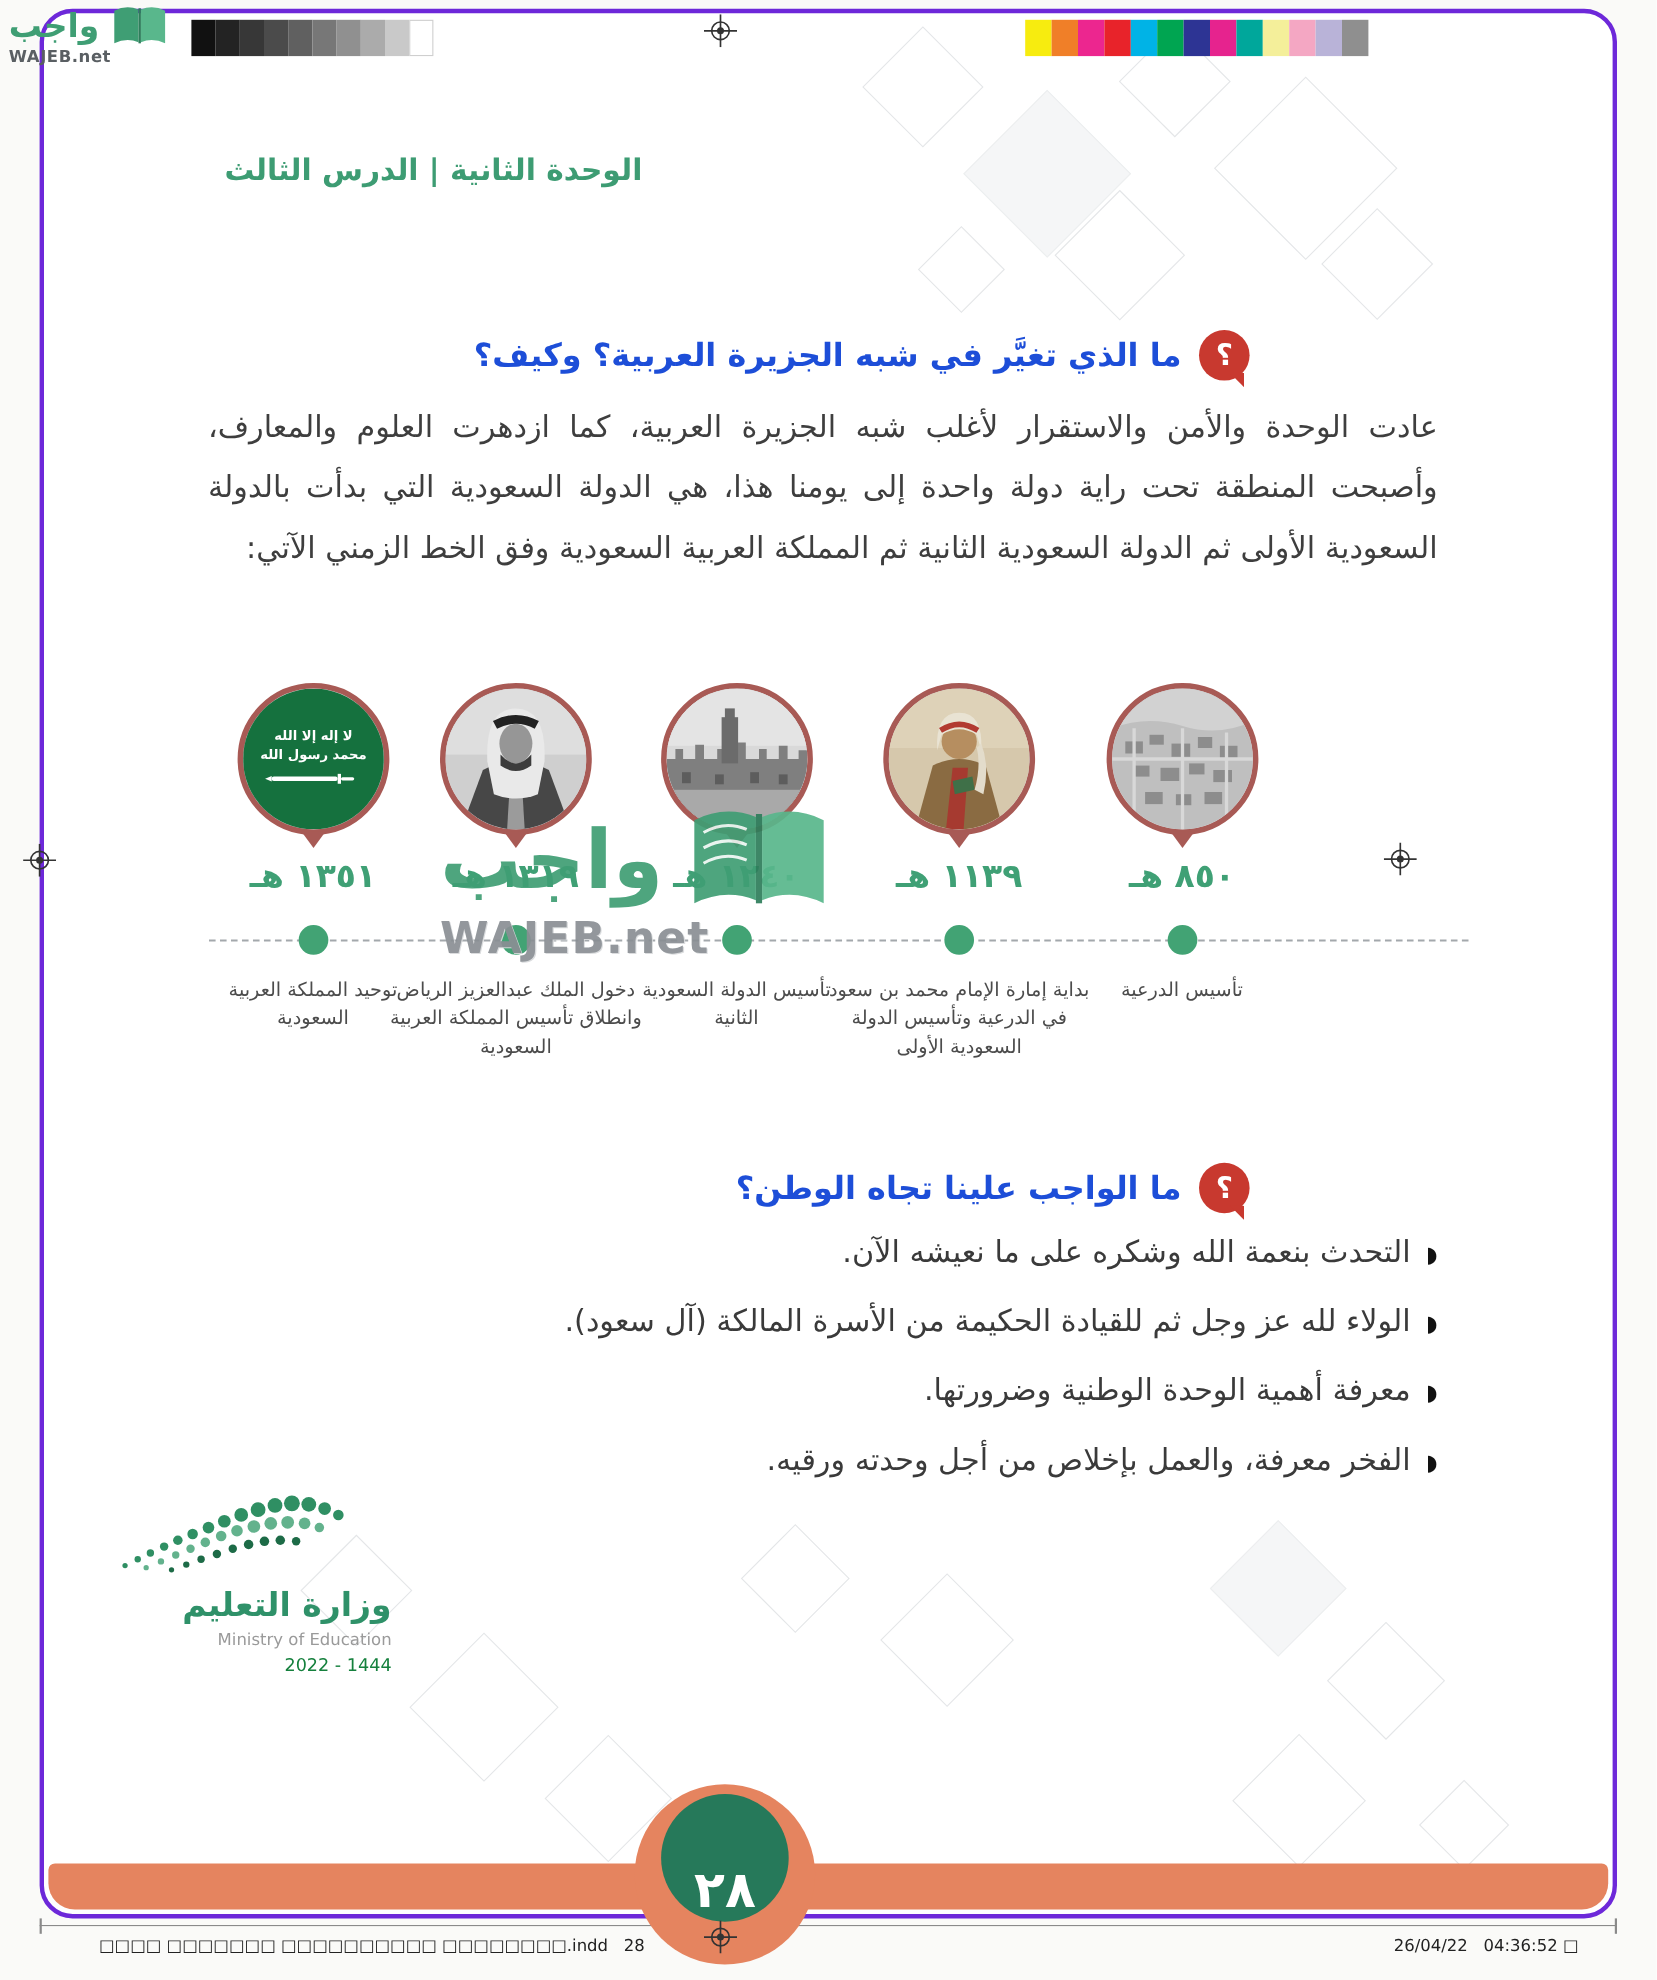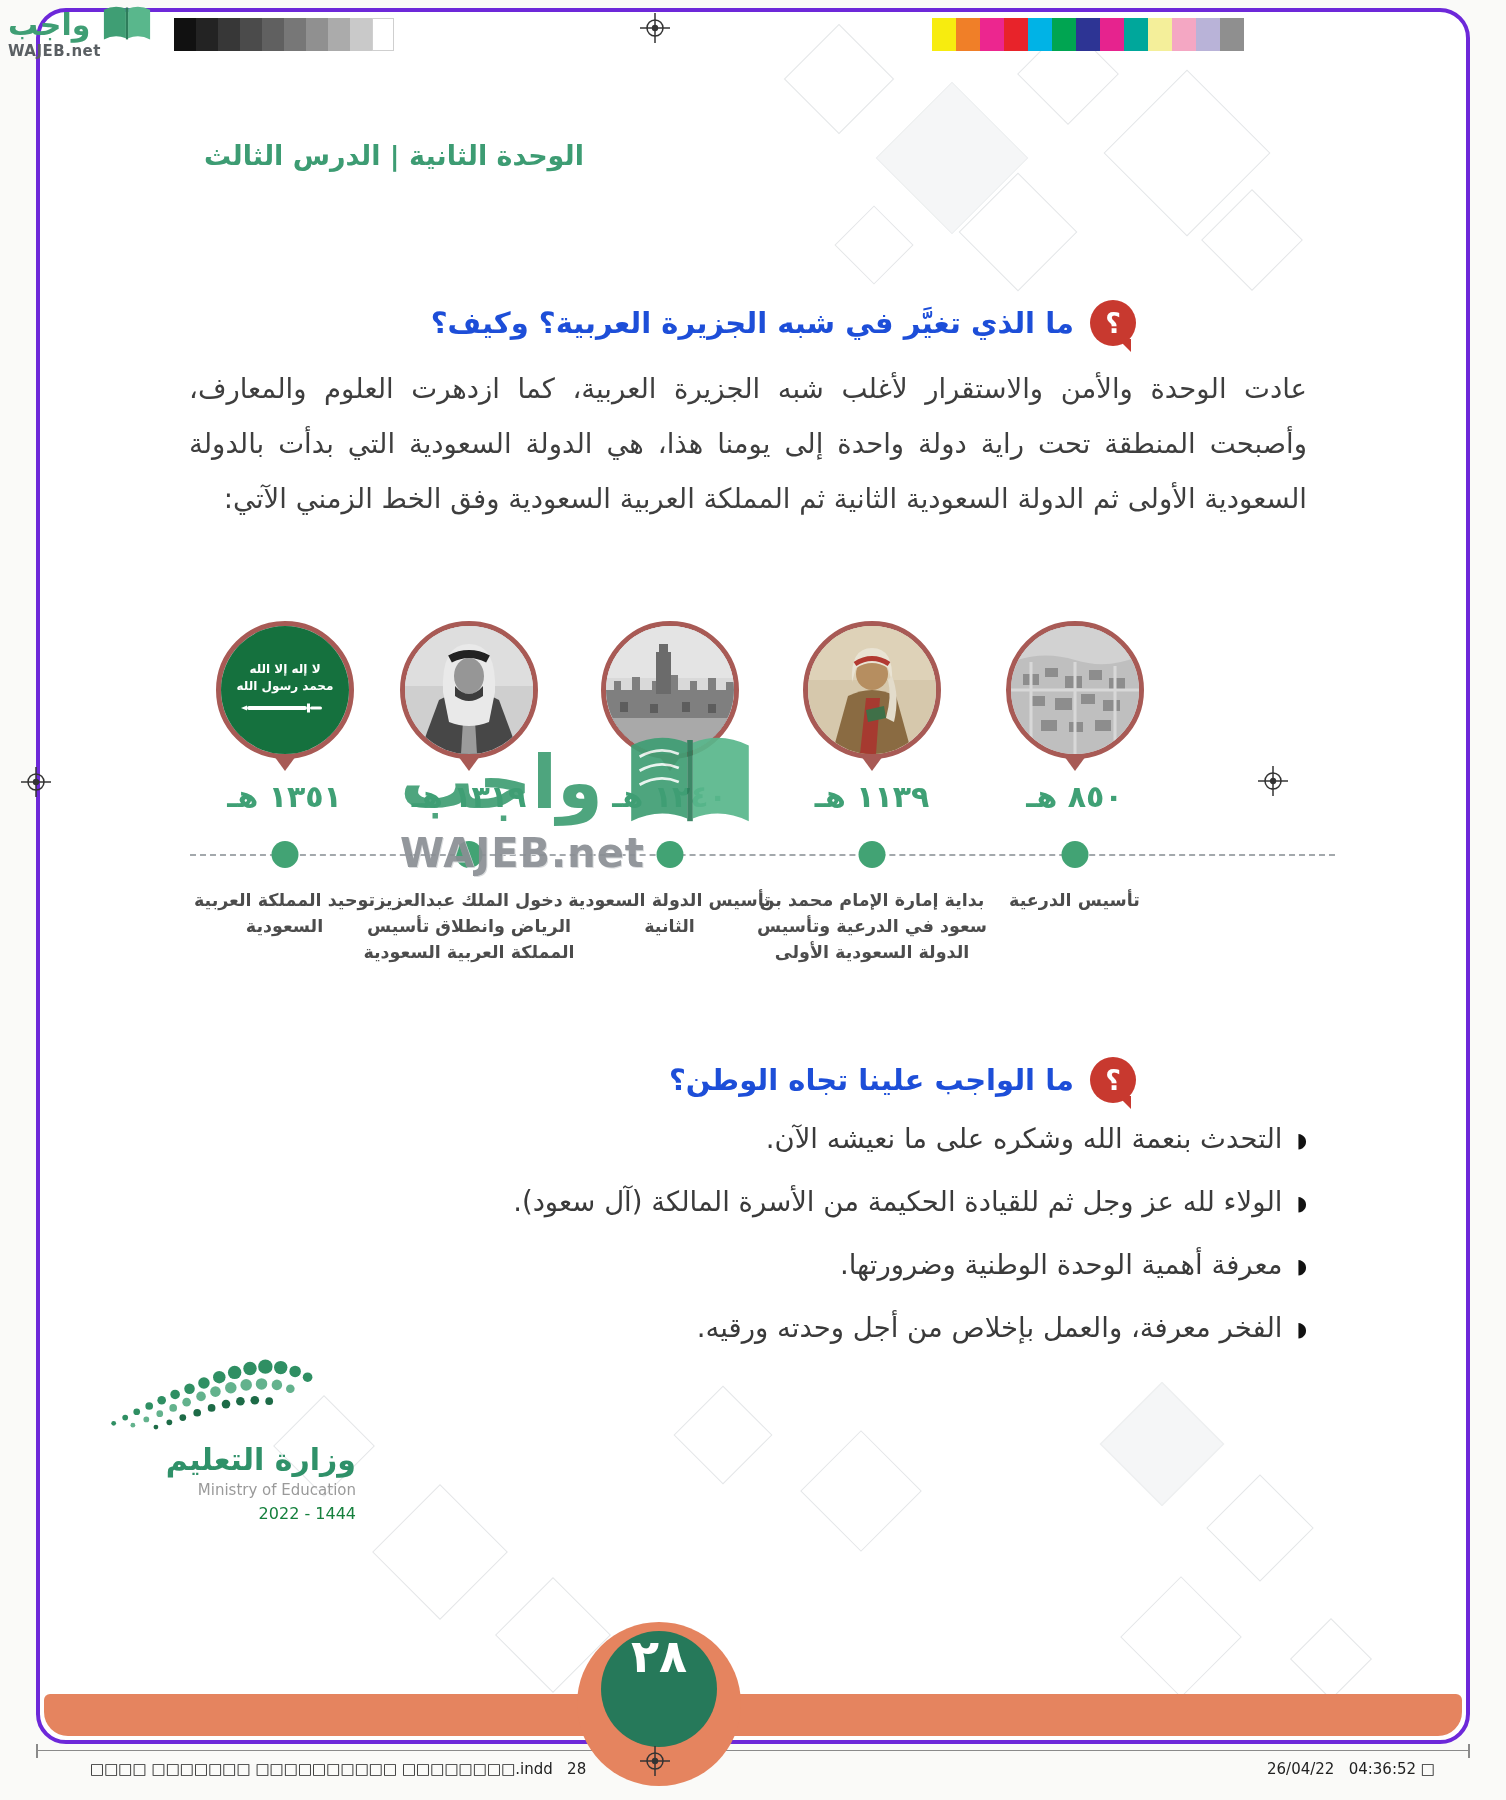--- a/index.html
+++ b/index.html
@@ -52,21 +52,21 @@
              border-top:2.5px dashed #a3a8ac; z-index:1; }
   .tl-item { position:absolute; top:609px; width:215px; text-align:center; z-index:2; }
   .tl-item .tl-circle { width:138px; height:138px; border-radius:50%; border:5px solid #a85a55;
                         overflow:hidden; margin:0 auto; background:#ddd; }
   .tl-circle svg { display:block; width:100%; height:100%; }
   .tl-pointer { width:0; height:0; border-left:11px solid transparent; border-right:11px solid transparent;
                 border-top:15px solid #a85a55; margin:-3px auto 0; }
   .tl-date { margin-top:8px; font-size:30px; font-weight:bold; color:#3fa075; direction:rtl; }
   .tl-dot { position:absolute; top:220px; left:50%; transform:translateX(-50%);
             width:27px; height:27px; border-radius:50%; background:#42a374; }
-  .tl-label { position:absolute; top:266px; left:0; width:100%; font-size:17.5px; font-weight:bold;
+  .tl-label { position:absolute; top:266px; left:0; width:100%; font-size:17.5px; font-weight:normal;
               color:#4c4c4c; line-height:26px; direction:rtl; }
   .tl-i0 { left:137px; }   
   .tl-i1 { left:314px; width:230px; }  
   .tl-i2 { left:522px; }   
   .tl-i3 { left:707px; width:250px; }  
   .tl-i4 { left:927px; }   
 
   
   .watermark { position:absolute; left:400px; top:726px; width:400px; z-index:6;
                opacity:.92; pointer-events:none; }
@@ -88,21 +88,21 @@
   .moe-en { font-size:15px; color:#9a9a9a; margin-top:4px; }
   .moe-year { font-size:16px; color:#15803d; margin-top:5px; }
 
   
   .orange-bar { position:absolute; left:4px; right:4px; bottom:4px; height:42px;
                 background:#e5845f; border-radius:6px 6px 24px 24px; z-index:3; }
   .pagenum-orange { position:absolute; left:537px; top:1610px; width:164px; height:164px;
                     border-radius:50%; background:#e5845f; z-index:4; }
   .pagenum-green { position:absolute; left:561px; top:1619px; width:116px; height:116px;
                    border-radius:50%; background:#26795a; z-index:5; display:flex;
-                   align-items:flex-start; justify-content:center; }
+                   align-items:flex-end; justify-content:center; }
   .pagenum-green span { color:#fff; font-size:46px; font-weight:bold; transform:translateY(-2px); }
 
   
   .trim { position:absolute; top:1750px; left:36px; width:1434px; border-top:1.5px solid #8a8a8a; z-index:2; }
   .tick { position:absolute; width:2px; height:14px; background:#8a8a8a; top:1744px; z-index:2; }
   .print-left { position:absolute; top:1760px; left:90px; font-size:15px; color:#222;
                 white-space:pre; z-index:2; }
   .print-right { position:absolute; top:1760px; right:71px; font-size:15px; color:#222;
                  white-space:pre; z-index:2; }
 </style>

